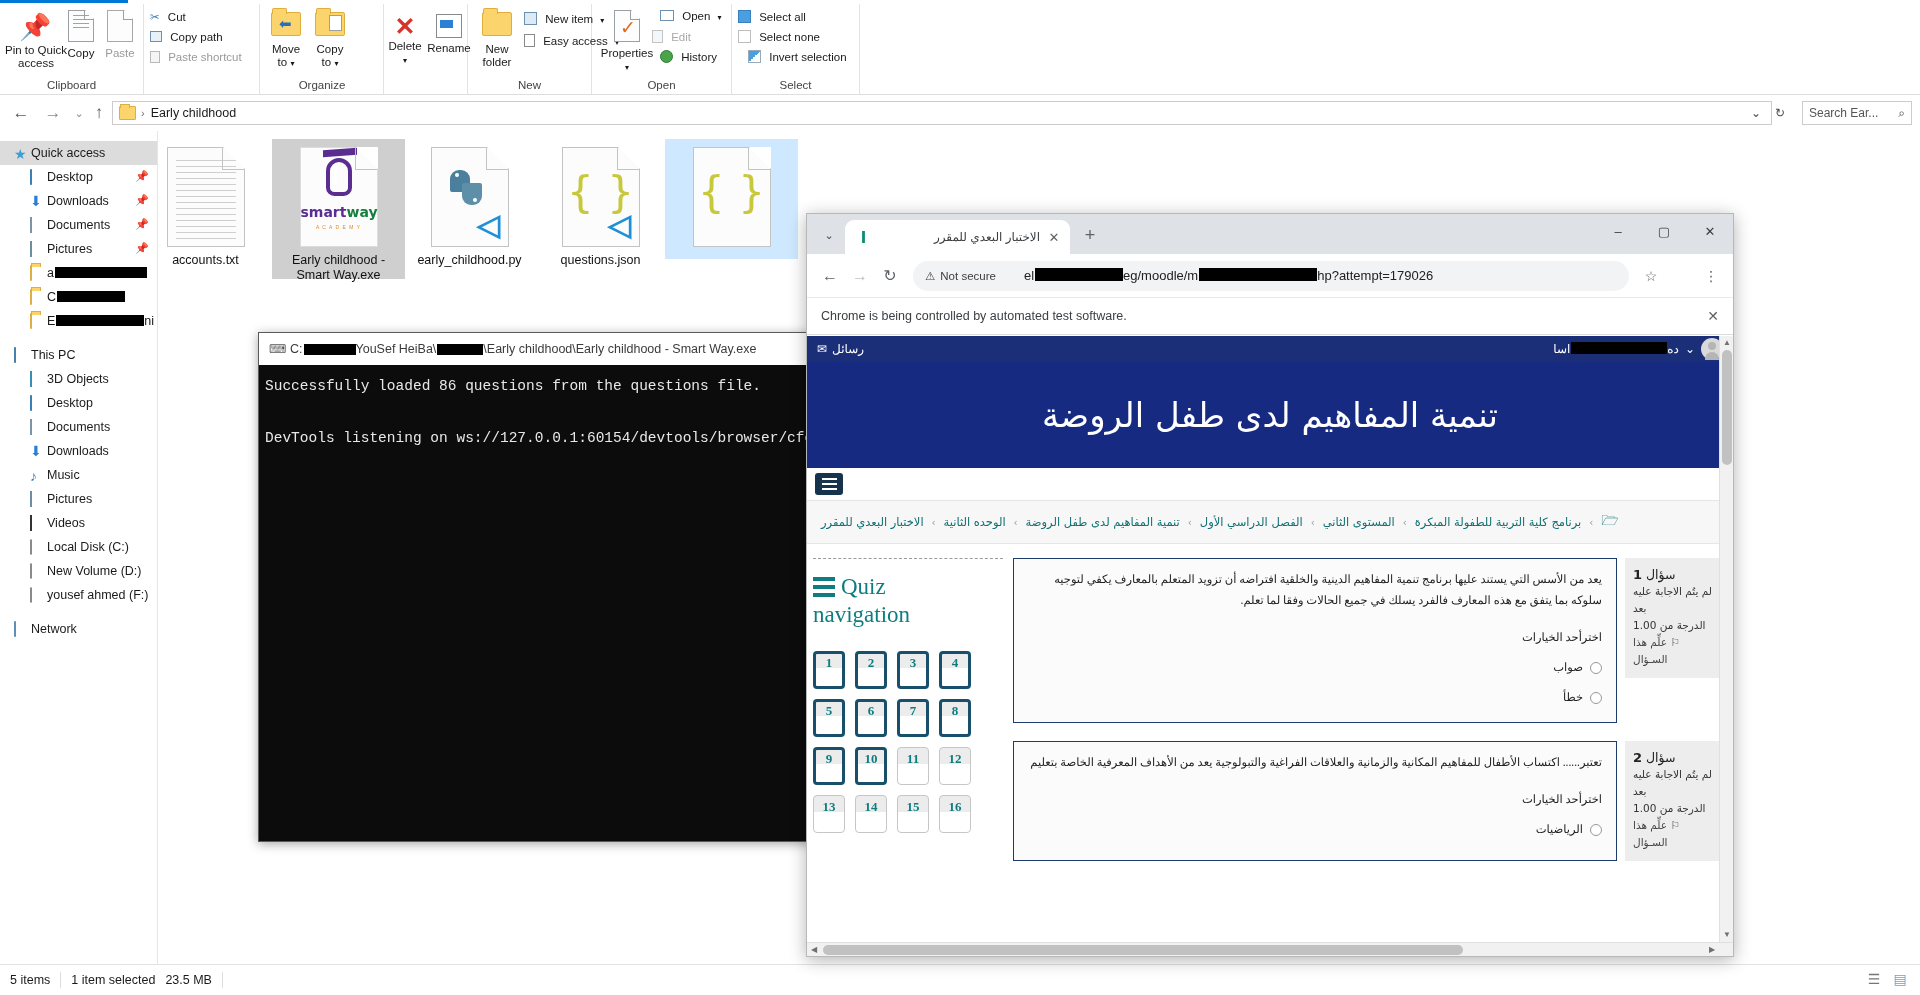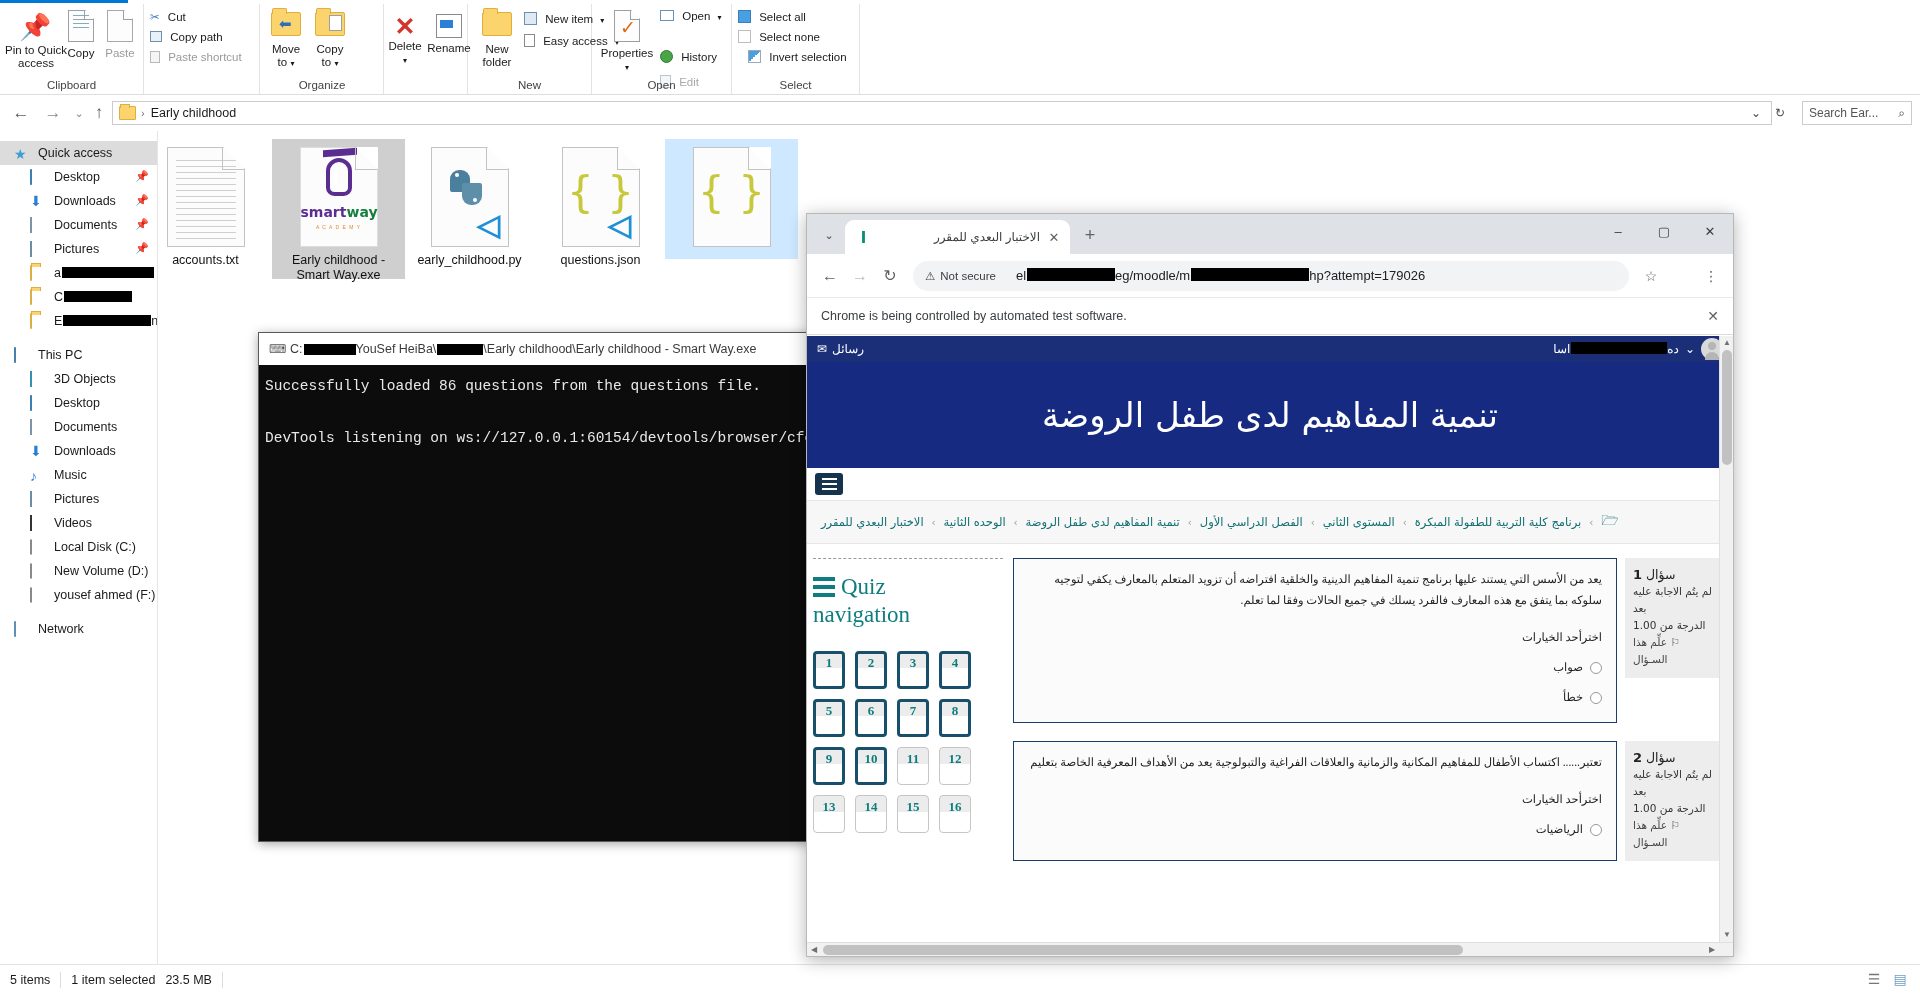--- a/index.html
+++ b/index.html
@@ -115,21 +115,21 @@
     background: #ffffff; border-right: 1px solid #e6e6e6;
     padding-top: 10px; overflow: hidden;
   }
   .nav-item {
     height: 24px; display: flex; align-items: center;
     font-size: 12.5px; color: #1a1a1a; padding-left: 10px; position: relative;
   }
   .nav-item.indent1 { padding-left: 30px; }
   .nav-item.indent-root { padding-left: 14px; }
   .nav-item.selected { background: #dcdcdc; }
-  .nav-label { margin-left: 7px; white-space: nowrap; }
+  .nav-label { white-space: nowrap; }
   .nav-ico { width: 17px; height: 15px; flex: none; position: relative; }
   .pin-mark {
     position: absolute; right: 8px; top: 5px; color: #9a9a9a; font-size: 11px;
   }
   .redact {
     display: inline-block; height: 11px; background: #000; vertical-align: -1px;
     margin-left: 1px;
   }
   .nav-gap { height: 10px; }
 
@@ -266,21 +266,21 @@
     flex: 1; height: 30px; background: #f1f3f4; border-radius: 16px;
     display: flex; align-items: center; margin: 0 8px; padding: 0 4px 0 4px;
     overflow: hidden;
   }
   .ch-notsecure {
     display: flex; align-items: center; gap: 5px;
     font-size: 11.5px; color: #3c4043; padding: 3px 8px; white-space: nowrap;
   }
   .ch-url {
     font-size: 13px; color: #202124; white-space: nowrap; overflow: hidden;
-    margin-left: 12px;
+    margin-left: 20px;
   }
   .ch-tb-right { display: flex; align-items: center; gap: 2px; }
   .ch-star, .ch-profile, .ch-menu {
     width: 28px; height: 28px; text-align: center; line-height: 28px;
     font-size: 14px; color: #5f6368;
   }
   .ch-profile-circle {
     width: 20px; height: 20px; border-radius: 50%; background: #1a73e8;
     margin: 4px auto; position: relative;
   }
@@ -533,21 +533,21 @@
           <span style="position:absolute;left:5px;top:8px;color:#e06a1b;font-size:19px;line-height:18px;">✓</span>
         </span>
         <span>Properties</span><br>
         <span style="font-size:8px;">▾</span>
       </div>
       <div class="rb-btn small" style="left:68px;top:6px;">
         <span style="display:inline-block;width:14px;height:11px;border:1px solid #6d8fb0;background:#fff;vertical-align:-1px;margin-right:5px;"></span>
         <span>Open</span>
         <span style="font-size:8px;margin-left:4px;">▾</span>
       </div>
-      <div class="rb-btn small" style="left:68px;top:26px;color:#a9a9a9;margin-top:45px;">
+      <div class="rb-btn small" style="left:60px;top:26px;color:#a9a9a9;">
         <span style="display:inline-block;width:11px;height:13px;border:1px solid #c4c4c4;background:#f2f7fb;vertical-align:-2px;margin-right:5px;"></span>
         <span>Edit</span>
       </div>
       <div class="rb-btn small" style="left:68px;top:46px;">
         <span style="display:inline-block;width:13px;height:13px;border-radius:50%;background:#4aa44a;border:1px solid #2f7a2f;vertical-align:-2px;margin-right:5px;"></span>
         <span>History</span>
       </div>
       <div class="rb-group-label">Open</div>
     </div>
 

